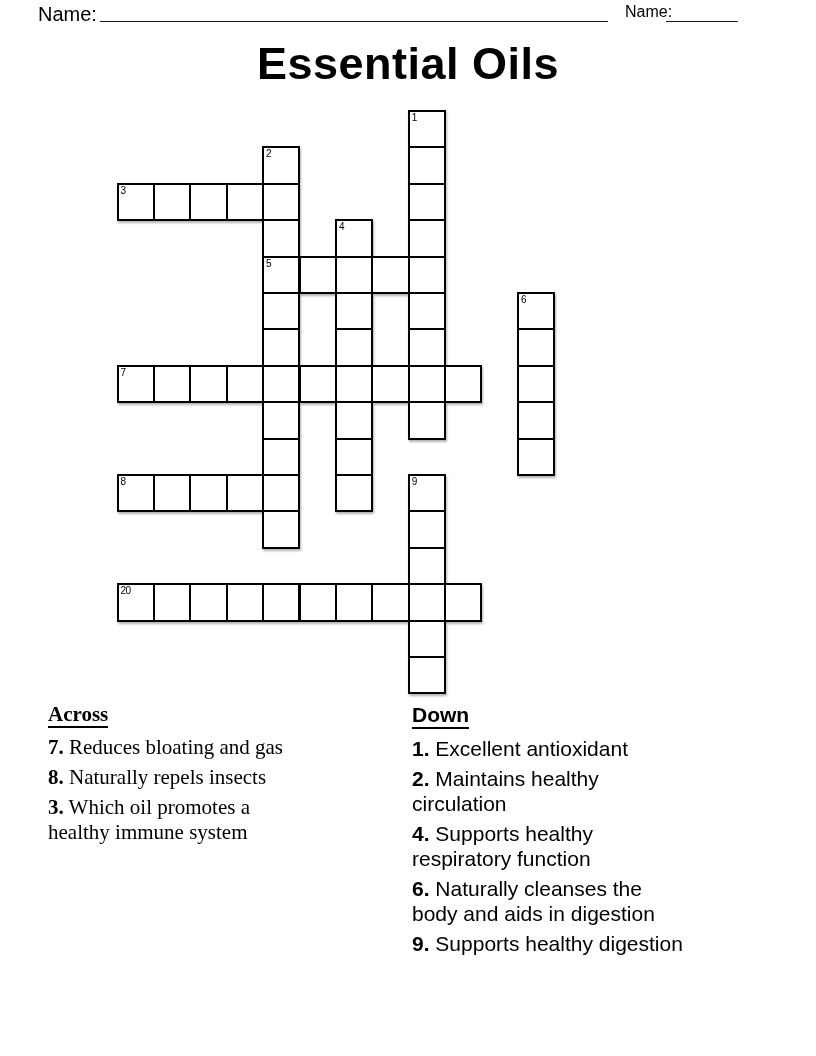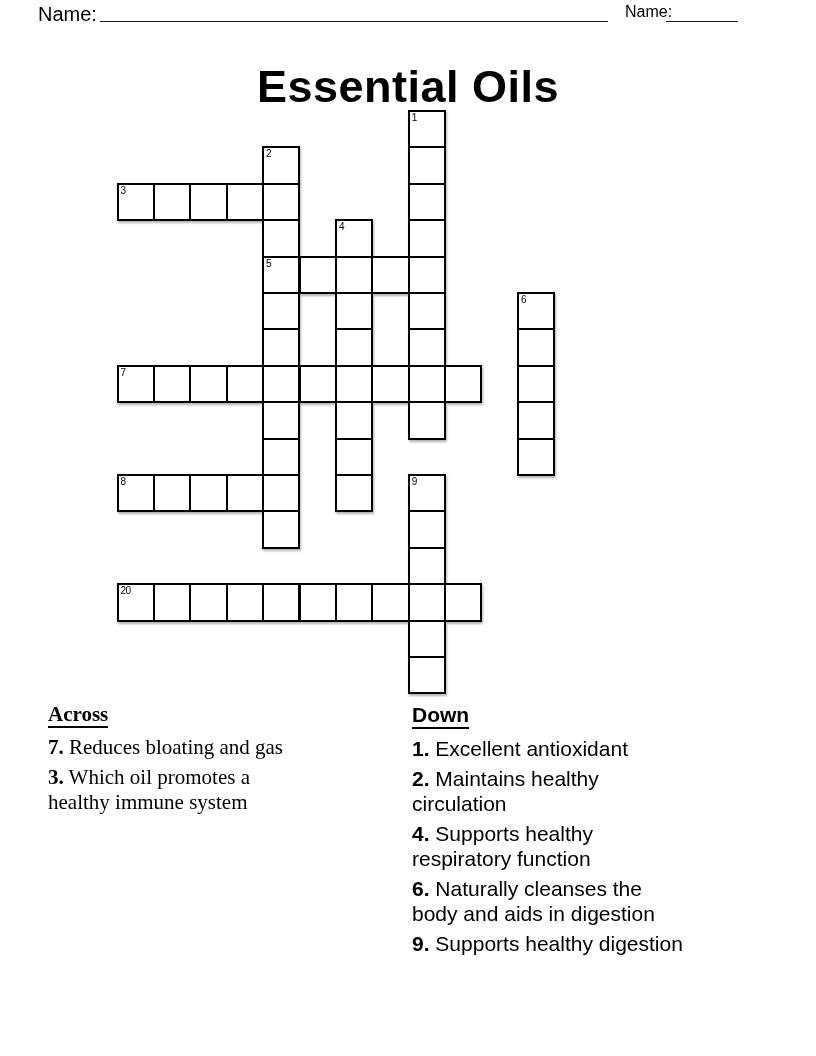--- a/index.html
+++ b/index.html
@@ -20,21 +20,20 @@
   .date-label { position: absolute; left: 625px; top: 3px; font-size: 16px; }
   .date-line  { position: absolute; left: 666px; top: 0; width: 72px; height: 21px;
                 border-bottom: 1.6px solid #1a1a1a; }
 
   
   .title {
     position: absolute; top: 38px; left: 0; width: 816px;
     text-align: center;
     font-size: 45px; font-weight: bold; letter-spacing: 0.5px;
     line-height: 52px;
-    margin-top: 23px;
   }
 
   
   #grid {
     position: absolute; left: 0; top: 0; width: 816px; height: 700px;
     filter: drop-shadow(1.5px 2px 1px rgba(0,0,0,0.30));
   }
   .cell {
     position: absolute;
     width: 38.4px; height: 38.4px;
@@ -163,20 +162,21 @@
       <div class="cell" style="left: 298.5px; top: 583.2px;"></div>
       <div class="cell" style="left: 334.9px; top: 583.2px;"></div>
       <div class="cell" style="left: 371.3px; top: 583.2px;"></div>
       <div class="cell" style="left: 444.1px; top: 583.2px;"></div>
     </div>
 
   <div class="clue-col" id="across-col">
     <div><span class="clue-heading">Across</span></div>
     <div class="clue-list">
         <p class="clue"><b>7.</b> Reduces bloating and gas</p>
+        <p class="clue"><b>8.</b> Naturally repels insects</p>
         <p class="clue"><b>3.</b> Which oil promotes a<br>healthy immune system</p>
       </div>
   </div>
   <div class="clue-col" id="down-col">
     <div><span class="clue-heading">Down</span></div>
     <div class="clue-list">
         <p class="clue"><b>1.</b> Excellent antioxidant</p>
         <p class="clue"><b>2.</b> Maintains healthy<br>circulation</p>
         <p class="clue"><b>4.</b> Supports healthy<br>respiratory function</p>
         <p class="clue"><b>6.</b> Naturally cleanses the<br>body and aids in digestion</p>

